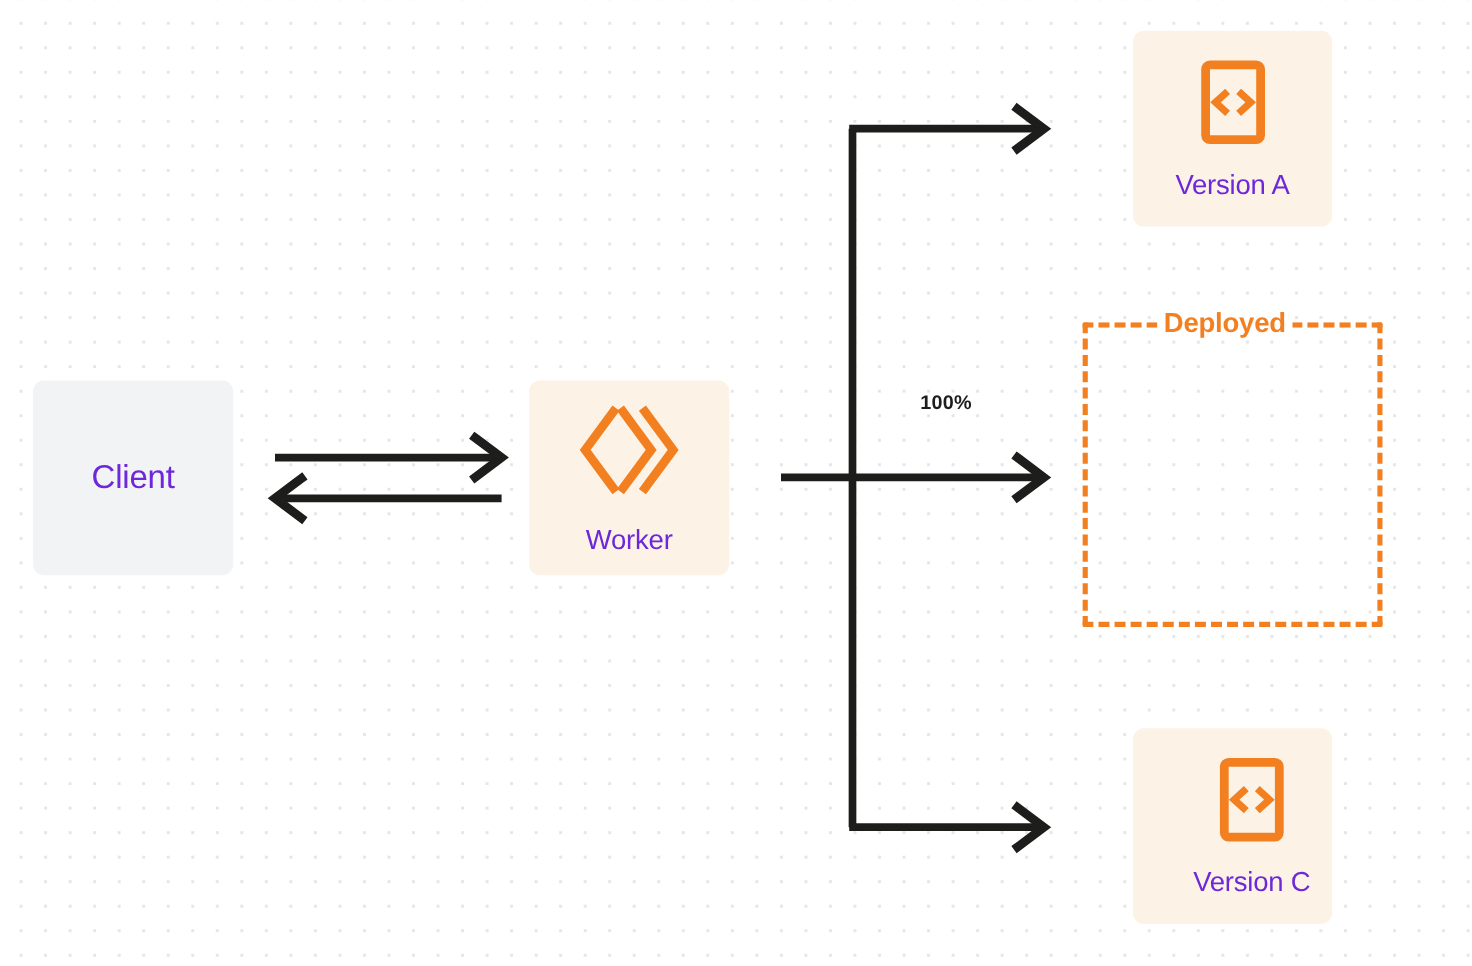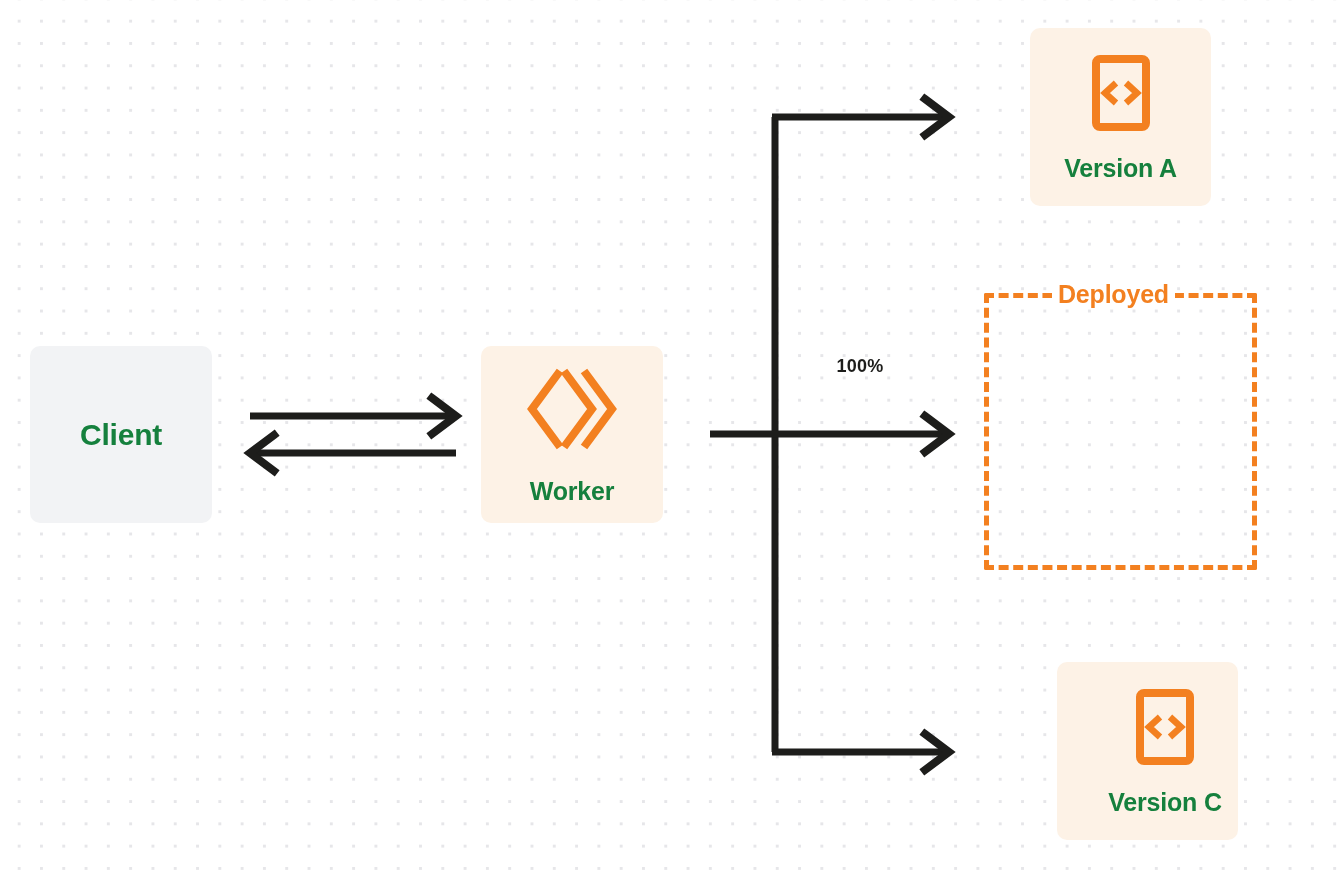--- a/index.html
+++ b/index.html
@@ -24,22 +24,22 @@
   .node {
     position: absolute;
     border-radius: 10px;
     display: flex;
     flex-direction: column;
     align-items: center;
     justify-content: center;
     box-sizing: border-box;
   }
   .node-label {
-    font-weight: bold;
-    color: #15803d;
+    font-weight: normal;
+    color: #6d28d9;
     letter-spacing: -0.2px;
     line-height: 1;
     white-space: nowrap;
   }
 
   #client-node {
     left: 30px;  top: 346px;
     width: 182px; height: 177px;
     background: #f2f3f5;
   }
@@ -53,21 +53,21 @@
   #worker-node .node-label { font-size: 25px; margin-top: 26px; }
 
   .version-node {
     width: 181px; height: 178px;
     background: #fdf2e6;
   }
   .version-node .node-label { font-size: 25px; margin-top: 24px; }
 
   #version-a-node { left: 1030px; top: 28px; }
   #version-b-node { left: 1030px; top: 345px; }
-  #version-c-node { left: 1057px; top: 662px; padding-left: 35px; }
+  #version-c-node { left: 1030px; top: 662px; padding-left: 35px; }
 
   
   .icon-wrap { display: block; line-height: 0; }
 
   
   #deployed-group {
     position: absolute;
     left: 984px; top: 293px;
     width: 273px; height: 277px;
     box-sizing: border-box;

